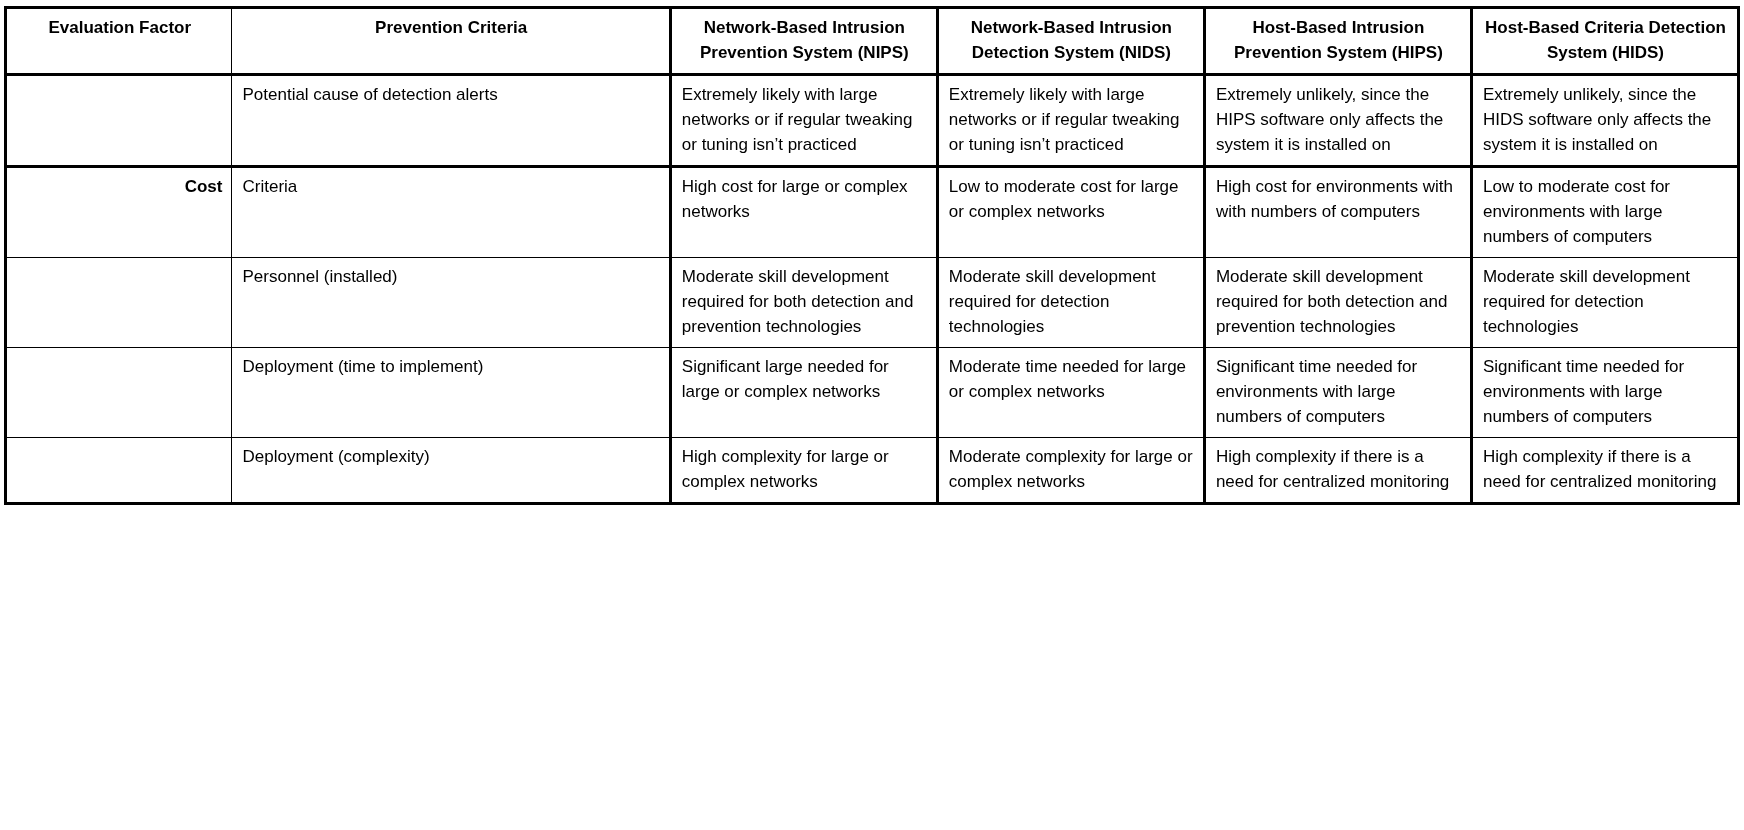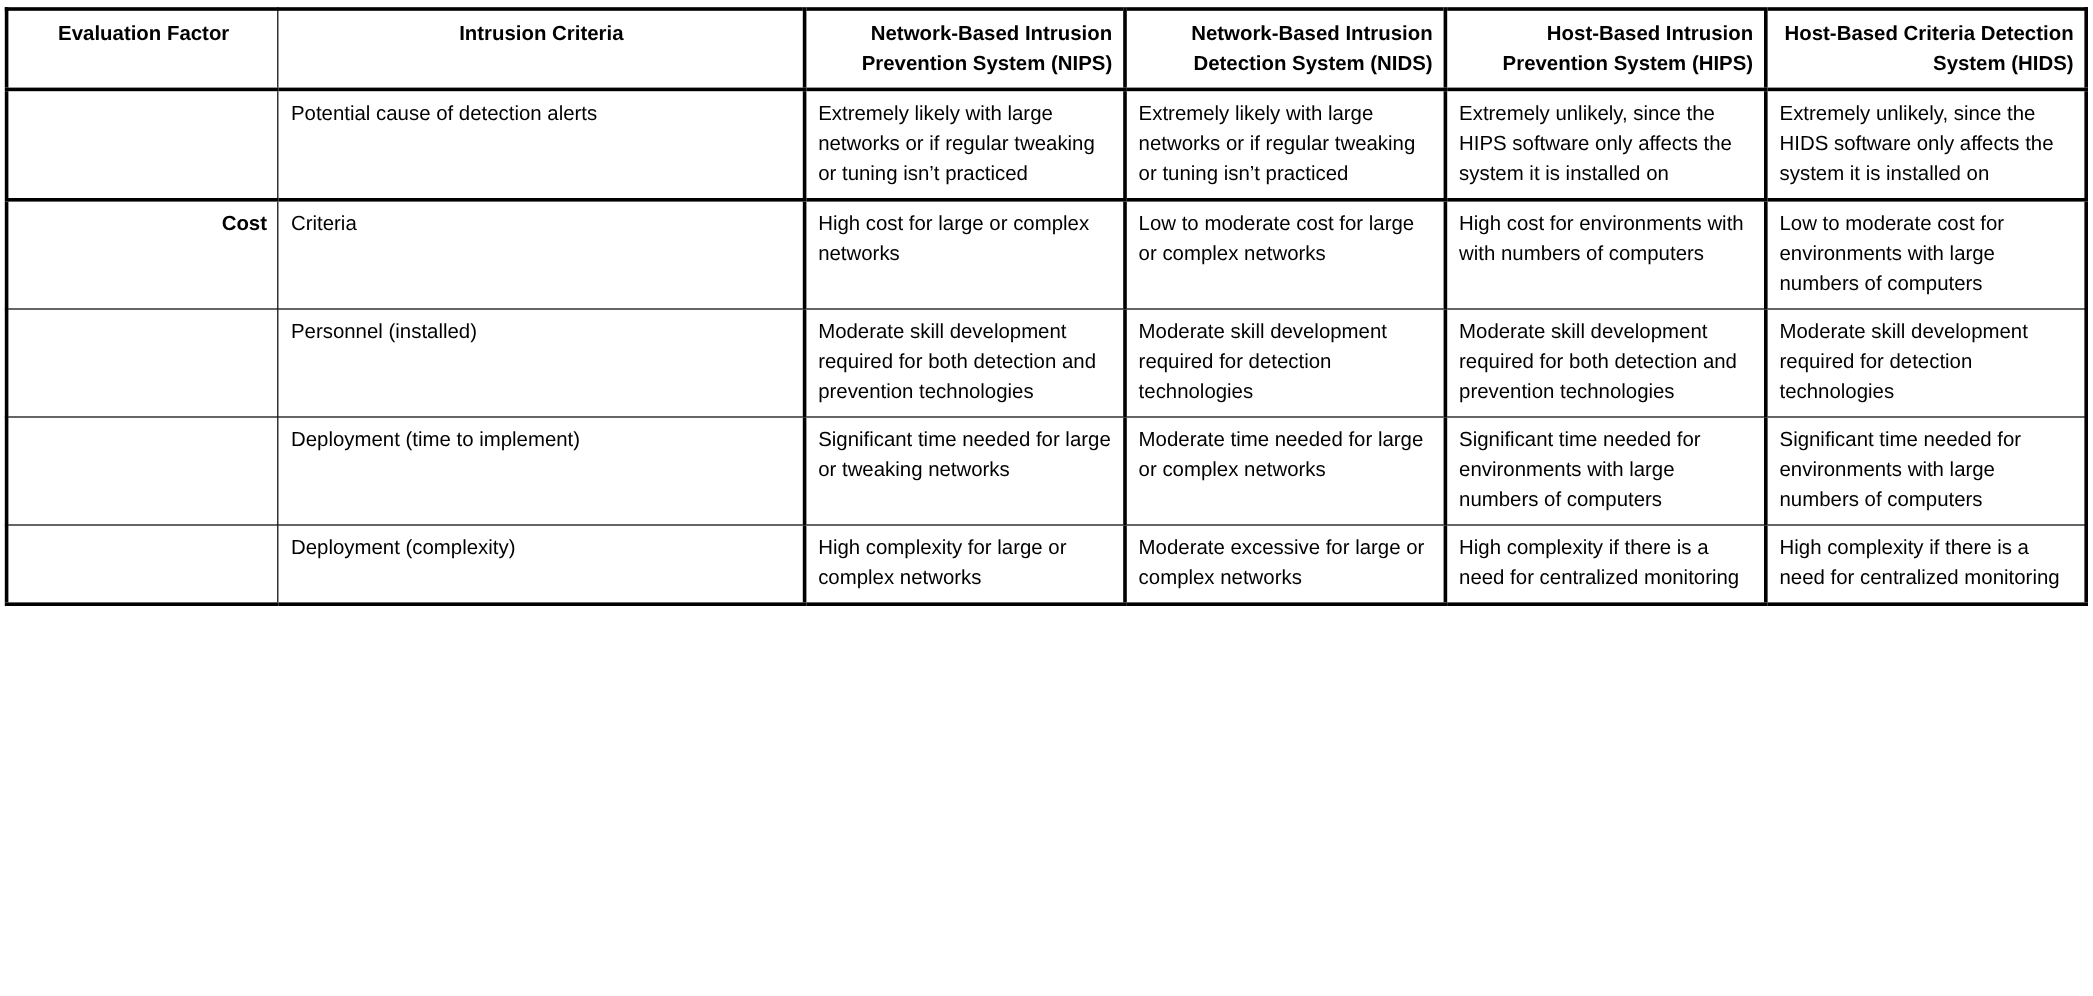--- a/index.html
+++ b/index.html
@@ -40,21 +40,21 @@
     background: #ffffff;
   }
   
   table.cmp {
     border: 3px solid #000000;
   }
   
   thead th {
     background: #f2f2f2;
     font-weight: bold;
-    text-align: right;
+    text-align: center;
     vertical-align: middle;
     border-bottom: 3px solid #000000 !important;
     padding: 8px 8px;
     line-height: 1.42;
   }
   thead th.hdr-factor,
   thead th.hdr-criteria {
     text-align: center;
   }
   
@@ -101,21 +101,21 @@
       <col class="col-factor">
       <col class="col-crit">
       <col class="col-nips">
       <col class="col-nids">
       <col class="col-hips">
       <col class="col-hids">
     </colgroup>
     <thead>
       <tr>
         <th class="hdr-factor first-col">Evaluation Factor</th>
-        <th class="hdr-criteria">Intrusion Criteria</th>
+        <th class="hdr-criteria">Prevention Criteria</th>
         <th class="sep-left">Network-Based Intrusion Prevention System (NIPS)</th>
         <th class="sep-left">Network-Based Intrusion Detection System (NIDS)</th>
         <th class="sep-left">Host-Based Intrusion Prevention System (HIPS)</th>
         <th class="sep-left last-col">Host-Based Criteria Detection System (HIDS)</th>
       </tr>
     </thead>
     <tbody>
       <tr class="group-end">
         <td class="factor-cell first-col"></td>
         <td>Potential cause of detection alerts</td>
@@ -136,28 +136,28 @@
         <td class="factor-cell first-col"></td>
         <td>Personnel (installed)</td>
         <td class="sep-left">Moderate skill development required for both detection and prevention technologies</td>
         <td class="sep-left">Moderate skill development required for detection technologies</td>
         <td class="sep-left">Moderate skill development required for both detection and prevention technologies</td>
         <td class="sep-left last-col">Moderate skill development required for detection technologies</td>
       </tr>
       <tr>
         <td class="factor-cell first-col"></td>
         <td>Deployment (time to implement)</td>
-        <td class="sep-left">Significant time needed for large or tweaking networks</td>
+        <td class="sep-left">Significant large needed for large or complex networks</td>
         <td class="sep-left">Moderate time needed for large or complex networks</td>
         <td class="sep-left">Significant time needed for environments with large numbers of computers</td>
         <td class="sep-left last-col">Significant time needed for environments with large numbers of computers</td>
       </tr>
       <tr>
         <td class="factor-cell first-col"></td>
         <td>Deployment (complexity)</td>
         <td class="sep-left">High complexity for large or complex networks</td>
-        <td class="sep-left">Moderate excessive for large or complex networks</td>
+        <td class="sep-left">Moderate complexity for large or complex networks</td>
         <td class="sep-left">High complexity if there is a need for centralized monitoring</td>
         <td class="sep-left last-col">High complexity if there is a need for centralized monitoring</td>
       </tr>
     </tbody>
   </table>
 </div>
 
 </body></html>

